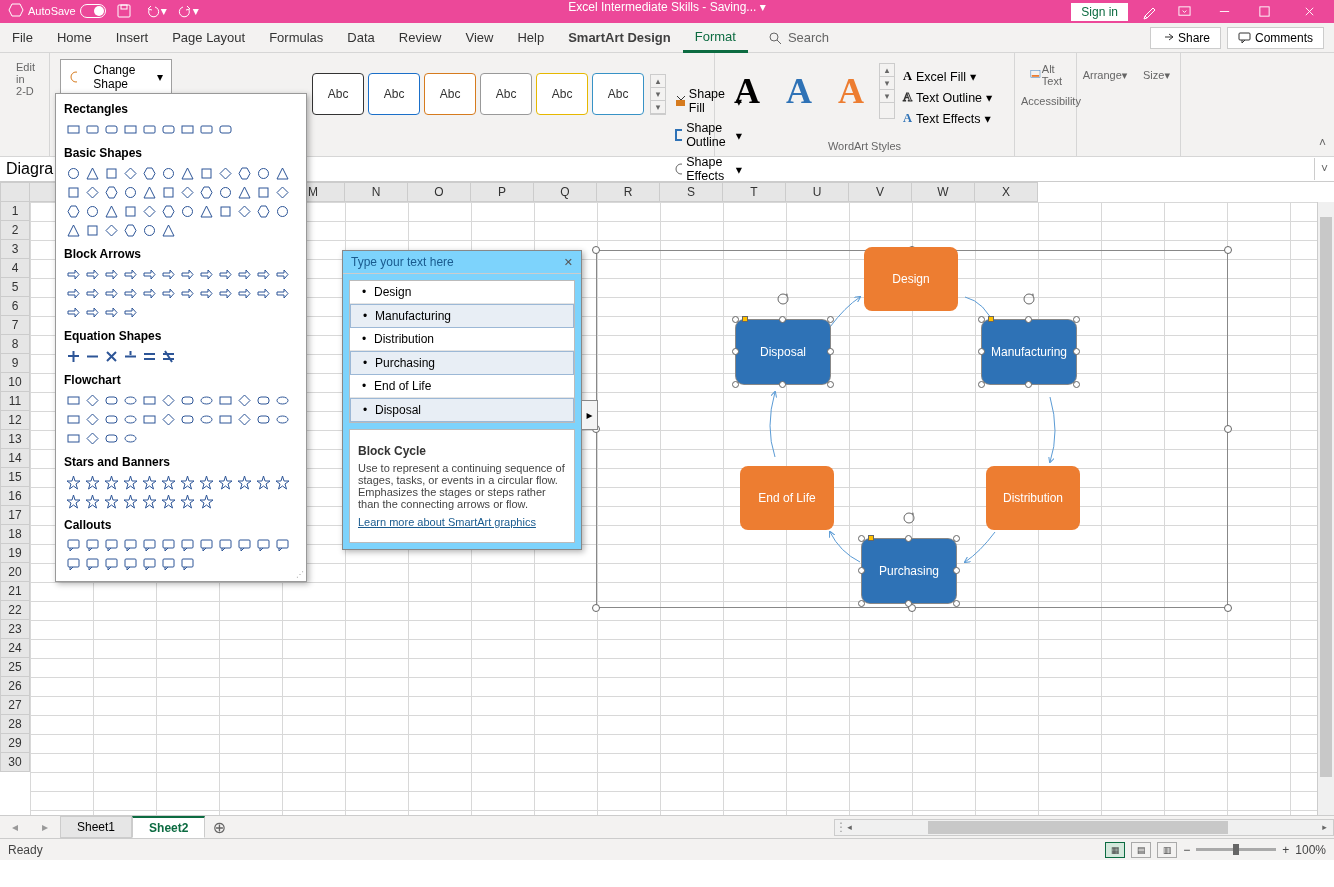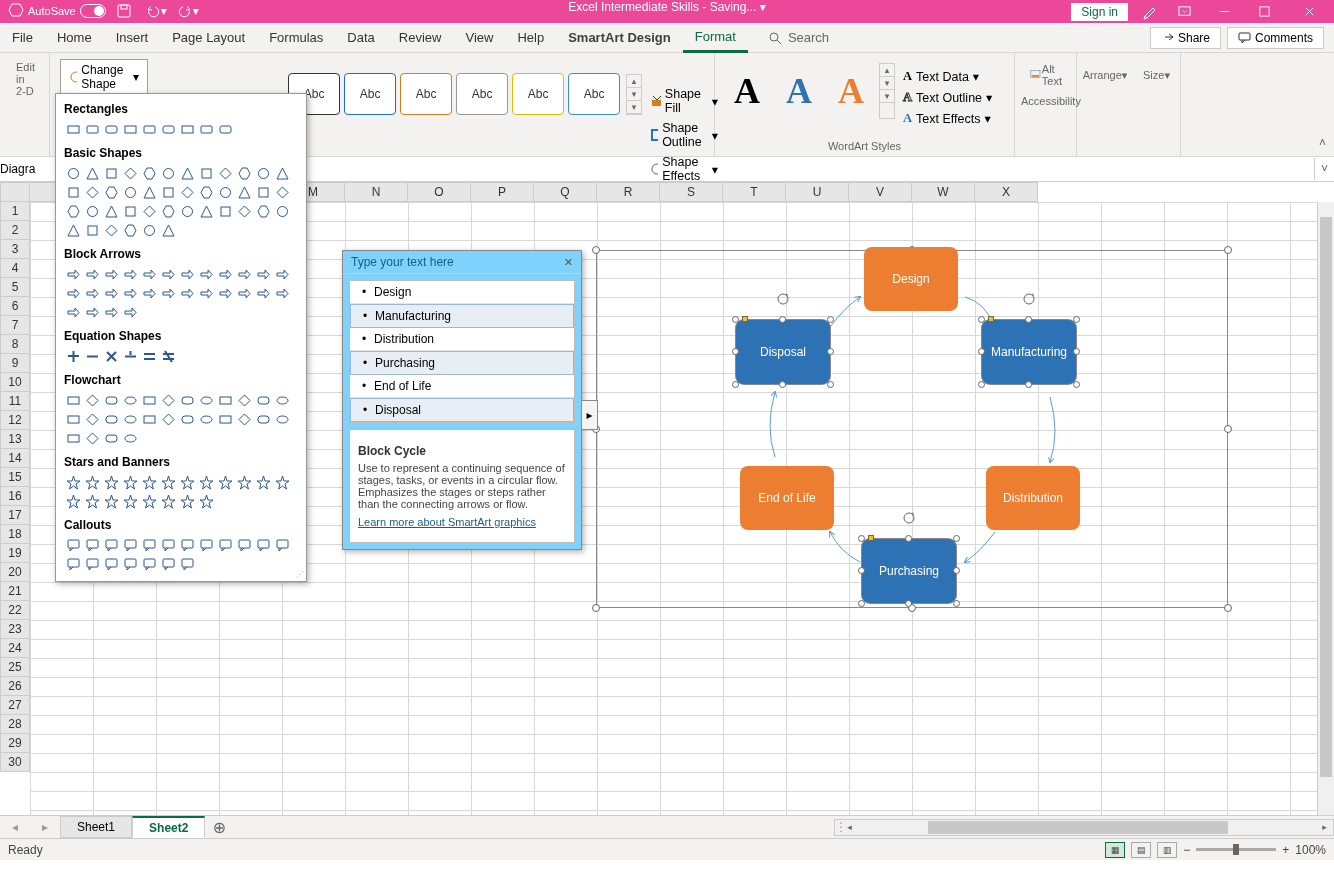--- a/index.html
+++ b/index.html
@@ -30,21 +30,21 @@
 .search-box { display:flex; align-items:center; gap:6px; margin-left:20px; color:#666; font-size:13px; }
 .share-btn, .comments-btn { border:1px solid #ccc; padding:3px 10px; display:flex; align-items:center; gap:4px; font-size:12px; background:#fff; }
 
 
 .ribbon { height:104px; background:#f3f2f1; border-bottom:1px solid #d6d6d6; display:flex; position:relative; }
 .group { border-right:1px solid #d6d6d6; display:flex; flex-direction:column; padding:4px 6px 2px; }
 .group-body { flex:1; display:flex; align-items:flex-start; }
 .group-label { font-size:11px; color:#666; text-align:center; padding:2px 0; position:relative; }
 .big-btn { display:flex; flex-direction:row; align-items:center; justify-content:center; padding:4px 8px; font-size:11px; color:#666; }
 .big-btn svg { width:28px; height:28px; }
-.change-shape { border:1px solid #a0a0a0; background:#fff; padding:3px 8px; font-size:12px; display:flex; align-items:center; gap:4px; margin-left:4px; margin-top:2px; }
+.change-shape { border:1px solid #a0a0a0; background:#fff; padding:3px 8px; font-size:12px; display:flex; align-items:center; gap:16px; margin-left:4px; margin-top:2px; }
 .abc-row { display:flex; gap:4px; align-items:center; }
 .abc-box { width:52px; height:42px; border:1px solid #999; border-radius:4px; display:flex; align-items:center; justify-content:center; font-size:12px; color:#333; background:#fff; }
 .abc-box.v1 { background:#fff; border-color:#333; }
 .abc-box.v2 { border-color:#1a6fc9; }
 .abc-box.v3 { border-color:#d67b1e; }
 .abc-box.v4 { border-color:#999; }
 .abc-box.v5 { border-color:#e6b800; }
 .abc-box.v6 { border-color:#3792c6; }
 .gallery-spin { width:16px; display:flex; flex-direction:column; border:1px solid #ccc; margin-left:2px; }
 .gallery-spin div { height:13px; border-bottom:1px solid #ccc; display:flex; align-items:center; justify-content:center; font-size:9px; color:#666; }
@@ -57,21 +57,21 @@
 .shape-dropdown { position:absolute; top:93px; left:55px; width:252px; background:#fff; border:1px solid #999; box-shadow:2px 2px 6px rgba(0,0,0,.3); z-index:100; padding:4px 8px 8px; }
 .shape-cat { font-size:12px; font-weight:bold; margin:8px 0 4px; }
 .shape-cat:first-child { margin-top:4px; }
 .shape-grid { display:flex; flex-wrap:wrap; gap:1px; }
 .shape-item { width:18px; height:18px; display:flex; align-items:center; justify-content:center; }
 .shape-item svg { width:15px; height:15px; stroke:#2d5597; fill:none; stroke-width:1; }
 .resize-grip { position:absolute; right:2px; bottom:2px; font-size:8px; color:#999; }
 
 
 .namerow { height:25px; border-bottom:1px solid #ccc; display:flex; align-items:center; }
-.namebox { width:100px; height:22px; border-right:1px solid #ccc; font-size:12px; display:flex; align-items:center; }
+.namebox { width:100px; height:22px; border-right:1px solid #ccc; padding-left:6px; font-size:16px; display:flex; align-items:center; }
 .formula-area { flex:1; height:22px; }
 .fx-expand { width:20px; display:flex; align-items:center; justify-content:center; color:#666; border-left:1px solid #ccc; height:22px; }
 
 
 .grid-container { position:relative; height:633px; overflow:hidden; }
 .col-headers { display:flex; height:20px; position:absolute; top:0; left:0; }
 .corner { width:30px; height:20px; background:#e6e6e6; border:1px solid #ccc; }
 .col-h { height:20px; background:#e6e6e6; border:1px solid #ccc; border-left:none; display:flex; align-items:center; justify-content:center; font-size:12px; color:#333; }
 .row-headers { position:absolute; top:20px; left:0; }
 .row-h { width:30px; height:19px; background:#e6e6e6; border:1px solid #ccc; border-top:none; display:flex; align-items:center; justify-content:center; font-size:12px; color:#333; }
@@ -278,21 +278,21 @@
         <div class="wordart-A" style="color:#000">A</div>
         <div class="wordart-A" style="color:#2e72b6">A</div>
         <div class="wordart-A" style="color:#ed7d31">A</div>
         <div class="gallery-spin">
             <div>▴</div>
             <div>▾</div>
             <div>▾</div>
           </div>
       </div>
       <div class="shape-opts" style="margin-top:10px">
-        <div class="shape-opt"><span style="font-family:serif;font-weight:bold">A</span><span>Text Data</span> ▾</div>
+        <div class="shape-opt"><span style="font-family:serif;font-weight:bold">A</span><span>Excel Fill</span> ▾</div>
         <div class="shape-opt"><span style="font-family:serif;font-weight:bold;-webkit-text-stroke:1px #333;color:transparent">A</span><span>Text Outline</span> ▾</div>
         <div class="shape-opt"><span style="font-family:serif;font-weight:bold;color:#2e72b6">A</span><span>Text Effects</span> ▾</div>
       </div>
     </div>
     <div class="group-label">WordArt Styles</div>
   </div>
   <div class="group" style="width:62px">
     <div class="big-btn">
       <svg viewBox="0 0 28 28">
           <rect x="4" y="4" width="20" height="16" fill="none" stroke="#2e72b6"></rect>

